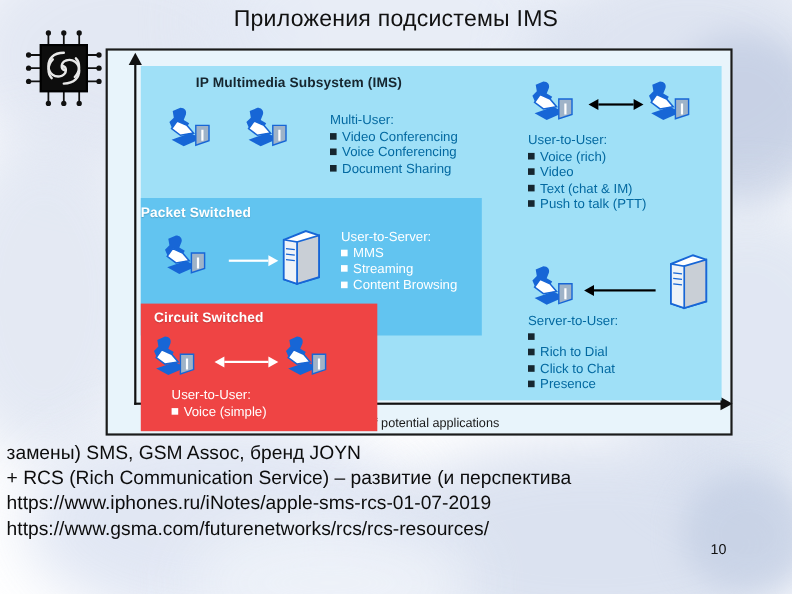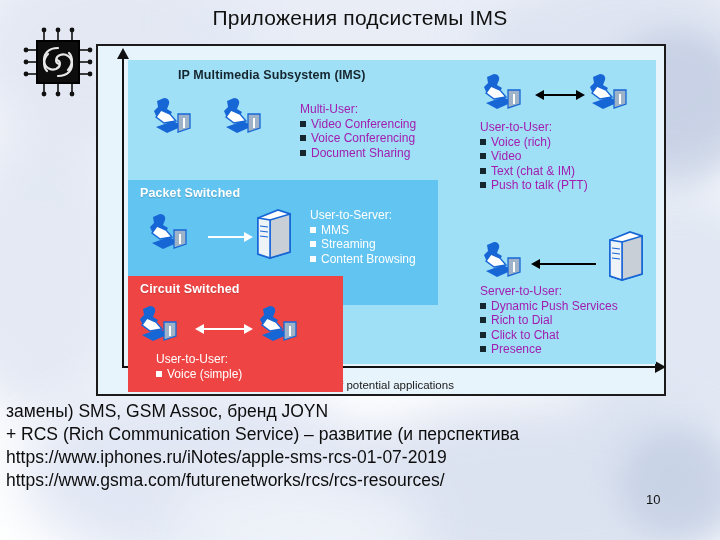--- a/index.html
+++ b/index.html
@@ -68,21 +68,21 @@
     letter-spacing:.1px;white-space:nowrap;
     text-shadow:0 1px 1px rgba(0,0,0,.18);
   }
 
   
   .blk{position:absolute;white-space:nowrap;line-height:14.6px;}
   .blk .hd{font-size:12px;}
   .blk .li{font-size:12px;}
   .blk .li .bu{display:inline-block;width:6px;height:6px;margin-right:5px;
      vertical-align:1px;}
-  .dark .hd,.dark .li{color:#a21caf;}
+  .dark .hd,.dark .li{color:#0369a1;}
   .dark .li .bu{background:#16262f;}
   .light .hd,.light .li{color:#ffffff;}
   .light .li .bu{background:#ffffff;}
 
   
   .person{position:absolute;width:52px;height:46px;}
   .server{position:absolute;width:42px;height:54px;}
 
   .arrowH{position:absolute;height:2px;background:#000;}
   .arrowH::after,.arrowH::before{content:"";position:absolute;top:-4px;width:0;height:0;
@@ -285,28 +285,28 @@
         <g stroke="#1766d6" stroke-width="1.2">
             <line x1="8" y1="20" x2="16" y2="21"></line>
             <line x1="8" y1="25" x2="16" y2="26"></line>
             <line x1="8" y1="30" x2="16" y2="31"></line>
           </g>
       </svg>
     </div>
 
     <div class="blk dark" style="left:352px;top:224px;">
       <div class="hd">Server-to-User:</div>
-      <div class="li"><span class="bu"></span><span>Dynamic Push Services</span></div>
+      <div class="li"><span class="bu"></span></div>
       <div class="li"><span class="bu"></span><span>Rich to Dial</span></div>
       <div class="li"><span class="bu"></span><span>Click to Chat</span></div>
       <div class="li"><span class="bu"></span><span>Presence</span></div>
     </div>
 
     <div id="psBox">
-      <div class="regTitleLight" style="left:12px;top:6px;">Packet Switched</div>
+      <div class="regTitleLight" style="left:0;top:6px;">Packet Switched</div>
 
       <div class="person" style="left:18px;top:30px;">
         <svg viewBox="0 0 52 46" width="52" height="46">
           <g fill="#1766d6">
               <path d="M14 4c4 0 6 3 5 6l-2 5 5 3-3 5-8-3-4 4-3-7 4-4-1-6z"></path>
             </g>
           <g fill="#ffffff" stroke="#1766d6" stroke-width="1.4">
               <path d="M11 16l9 4 6 7-12 2-8-6z"></path>
             </g>
           <g fill="#1766d6">

